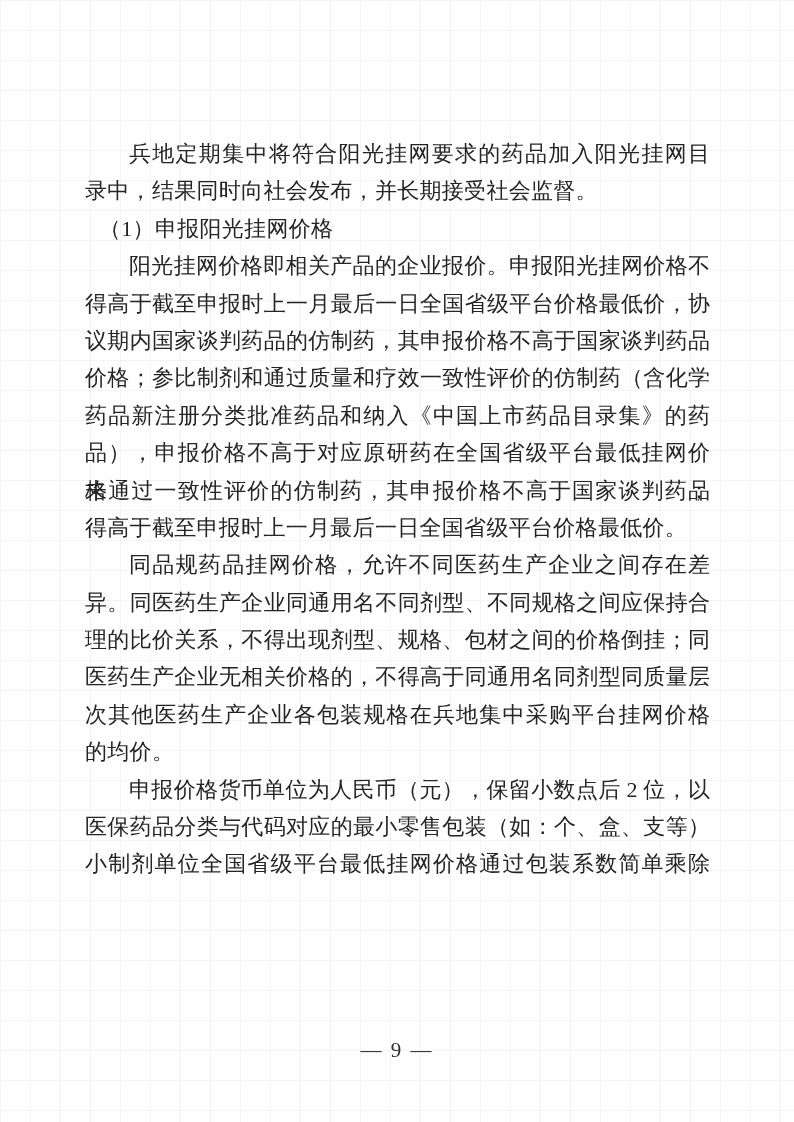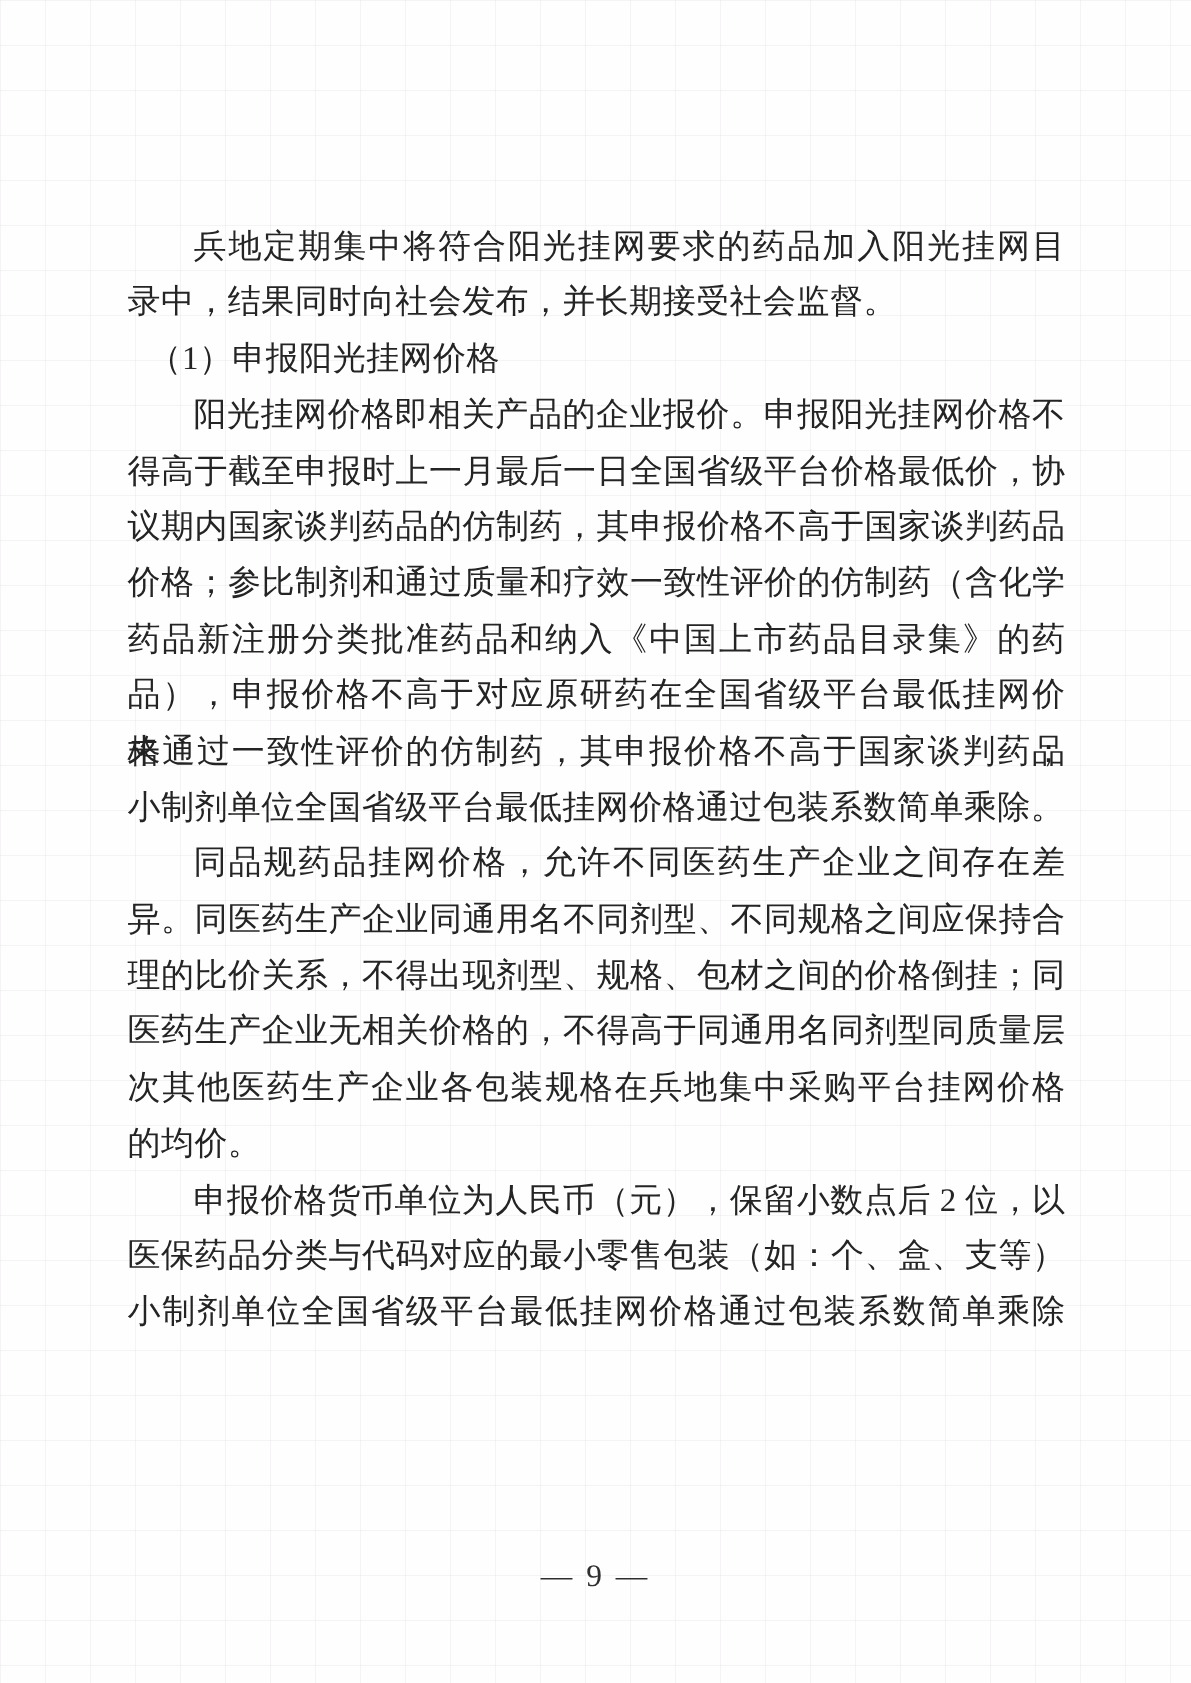--- a/index.html
+++ b/index.html
@@ -20,21 +20,21 @@
     background-color: #fefefe;
     
     background-image:
       linear-gradient(to right, rgba(214, 208, 214, 0.22) 1px, transparent 1px),
       linear-gradient(to bottom, rgba(214, 208, 214, 0.22) 1px, transparent 1px);
     background-size: 30px 30px;
   }
   .content {
     position: absolute;
     left: 85px;
-    top: 145px;
+    top: 135px;
     width: 625px;
     font-family: Liberation Serif, serif;
   }
   .line {
     font-size: 22px;
     line-height: 37.4px;
     height: 37.4px;
     color: #242424;
     letter-spacing: 0.3px;
     overflow: visible;
@@ -72,21 +72,21 @@
       <div class="line fill ind-para">兵地定期集中将符合阳光挂网要求的药品加入阳光挂网目</div>
       <div class="line">录中，结果同时向社会发布，并长期接受社会监督。</div>
       <div class="line ind-paren">（1）申报阳光挂网价格</div>
       <div class="line fill ind-para">阳光挂网价格即相关产品的企业报价。申报阳光挂网价格不</div>
       <div class="line fill">得高于截至申报时上一月最后一日全国省级平台价格最低价，协</div>
       <div class="line fill">议期内国家谈判药品的仿制药，其申报价格不高于国家谈判药品</div>
       <div class="line fill">价格；参比制剂和通过质量和疗效一致性评价的仿制药（含化学</div>
       <div class="line fill">药品新注册分类批准药品和纳入《中国上市药品目录集》的药</div>
       <div class="line fill">品），申报价格不高于对应原研药在全国省级平台最低挂网价格；</div>
       <div class="line fill">未通过一致性评价的仿制药，其申报价格不高于国家谈判药品</div>
-      <div class="line">小制剂单位全国省级平台最低挂网价格通过包装系数简单乘除。</div>
+      <div class="line">得高于截至申报时上一月最后一日全国省级平台价格最低价。</div>
       <div class="line fill ind-para">同品规药品挂网价格，允许不同医药生产企业之间存在差</div>
       <div class="line fill">异。同医药生产企业同通用名不同剂型、不同规格之间应保持合</div>
       <div class="line fill">理的比价关系，不得出现剂型、规格、包材之间的价格倒挂；同</div>
       <div class="line fill">医药生产企业无相关价格的，不得高于同通用名同剂型同质量层</div>
       <div class="line fill">次其他医药生产企业各包装规格在兵地集中采购平台挂网价格</div>
       <div class="line">的均价。</div>
       <div class="line fill ind-para">申报价格货币单位为人民币（元），保留小数点后 2 位，以</div>
       <div class="line fill">医保药品分类与代码对应的最小零售包装（如：个、盒、支等）</div>
       <div class="line fill">小制剂单位全国省级平台最低挂网价格通过包装系数简单乘除</div>
     </main>

